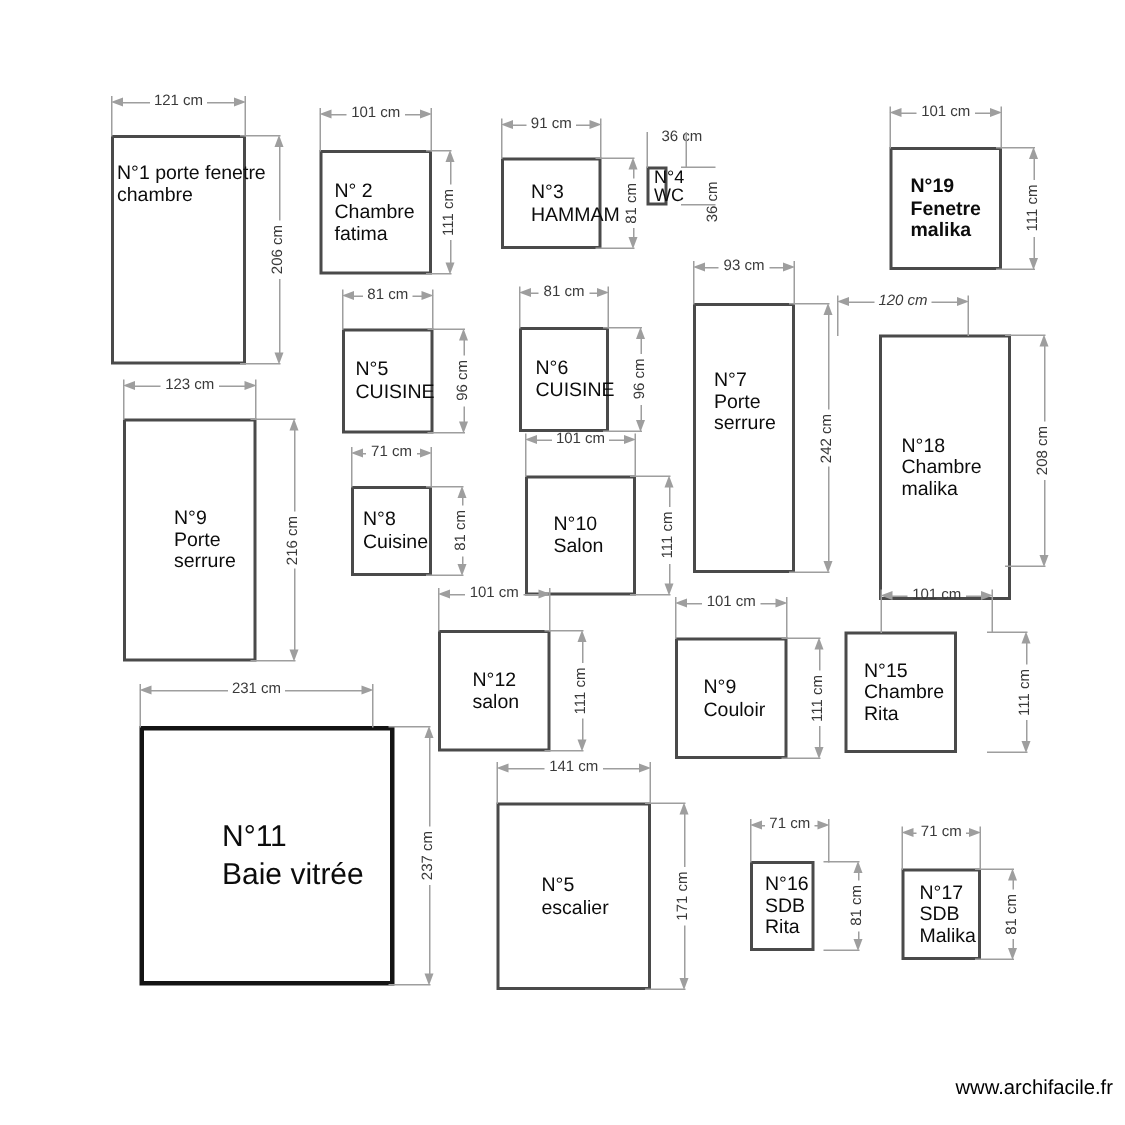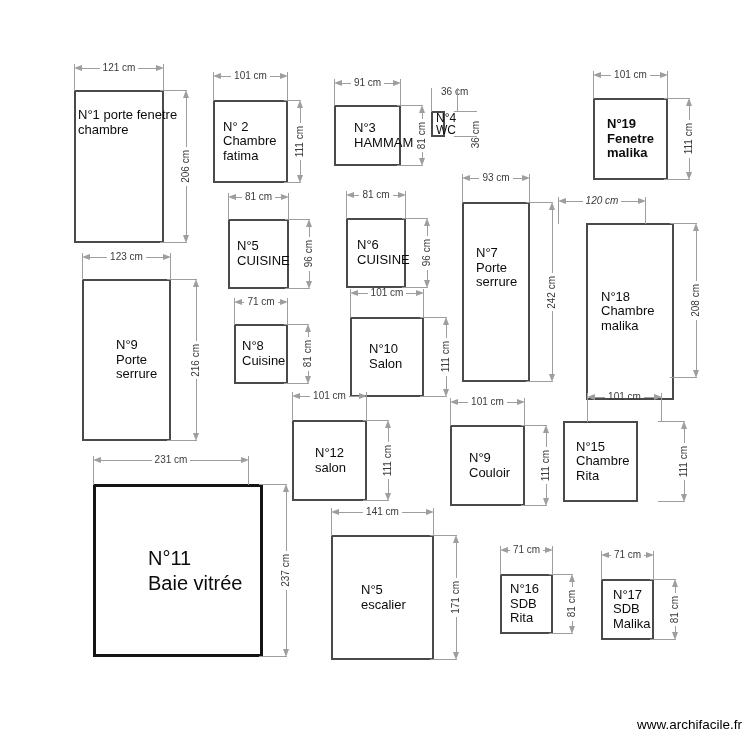--- a/index.html
+++ b/index.html
@@ -459,21 +459,21 @@
     </div>
     <div class="vdim" style="left: 450px; top: 535px; height: 125px;">
       <div class="arr arr-u"></div>
       <div class="dline"></div>
       <div class="dlabel">171 cm</div>
       <div class="dline"></div>
       <div class="arr arr-d"></div>
       <div class="ext" style="height: 1px; right: 5px; width: 27px; top: 0px;"></div>
       <div class="ext" style="height: 1px; right: 5px; width: 27px; bottom: 0px;"></div>
     </div>
-    <div class="room" style="left: 500px; top: 574px; width: 53px; height: 60px;">
+    <div class="room" style="left: 500px; top: 574px; width: 43px; height: 60px;">
       <div class="room-label" style="padding-left: 8px;">
         <div>N°16</div>
         <div>SDB</div>
         <div>Rita</div>
       </div>
     </div>
     <div class="hdim" style="left: 500px; top: 544px; width: 53px;">
       <div class="arr arr-l"></div>
       <div class="dline"></div>
       <div class="dlabel">71 cm</div>

